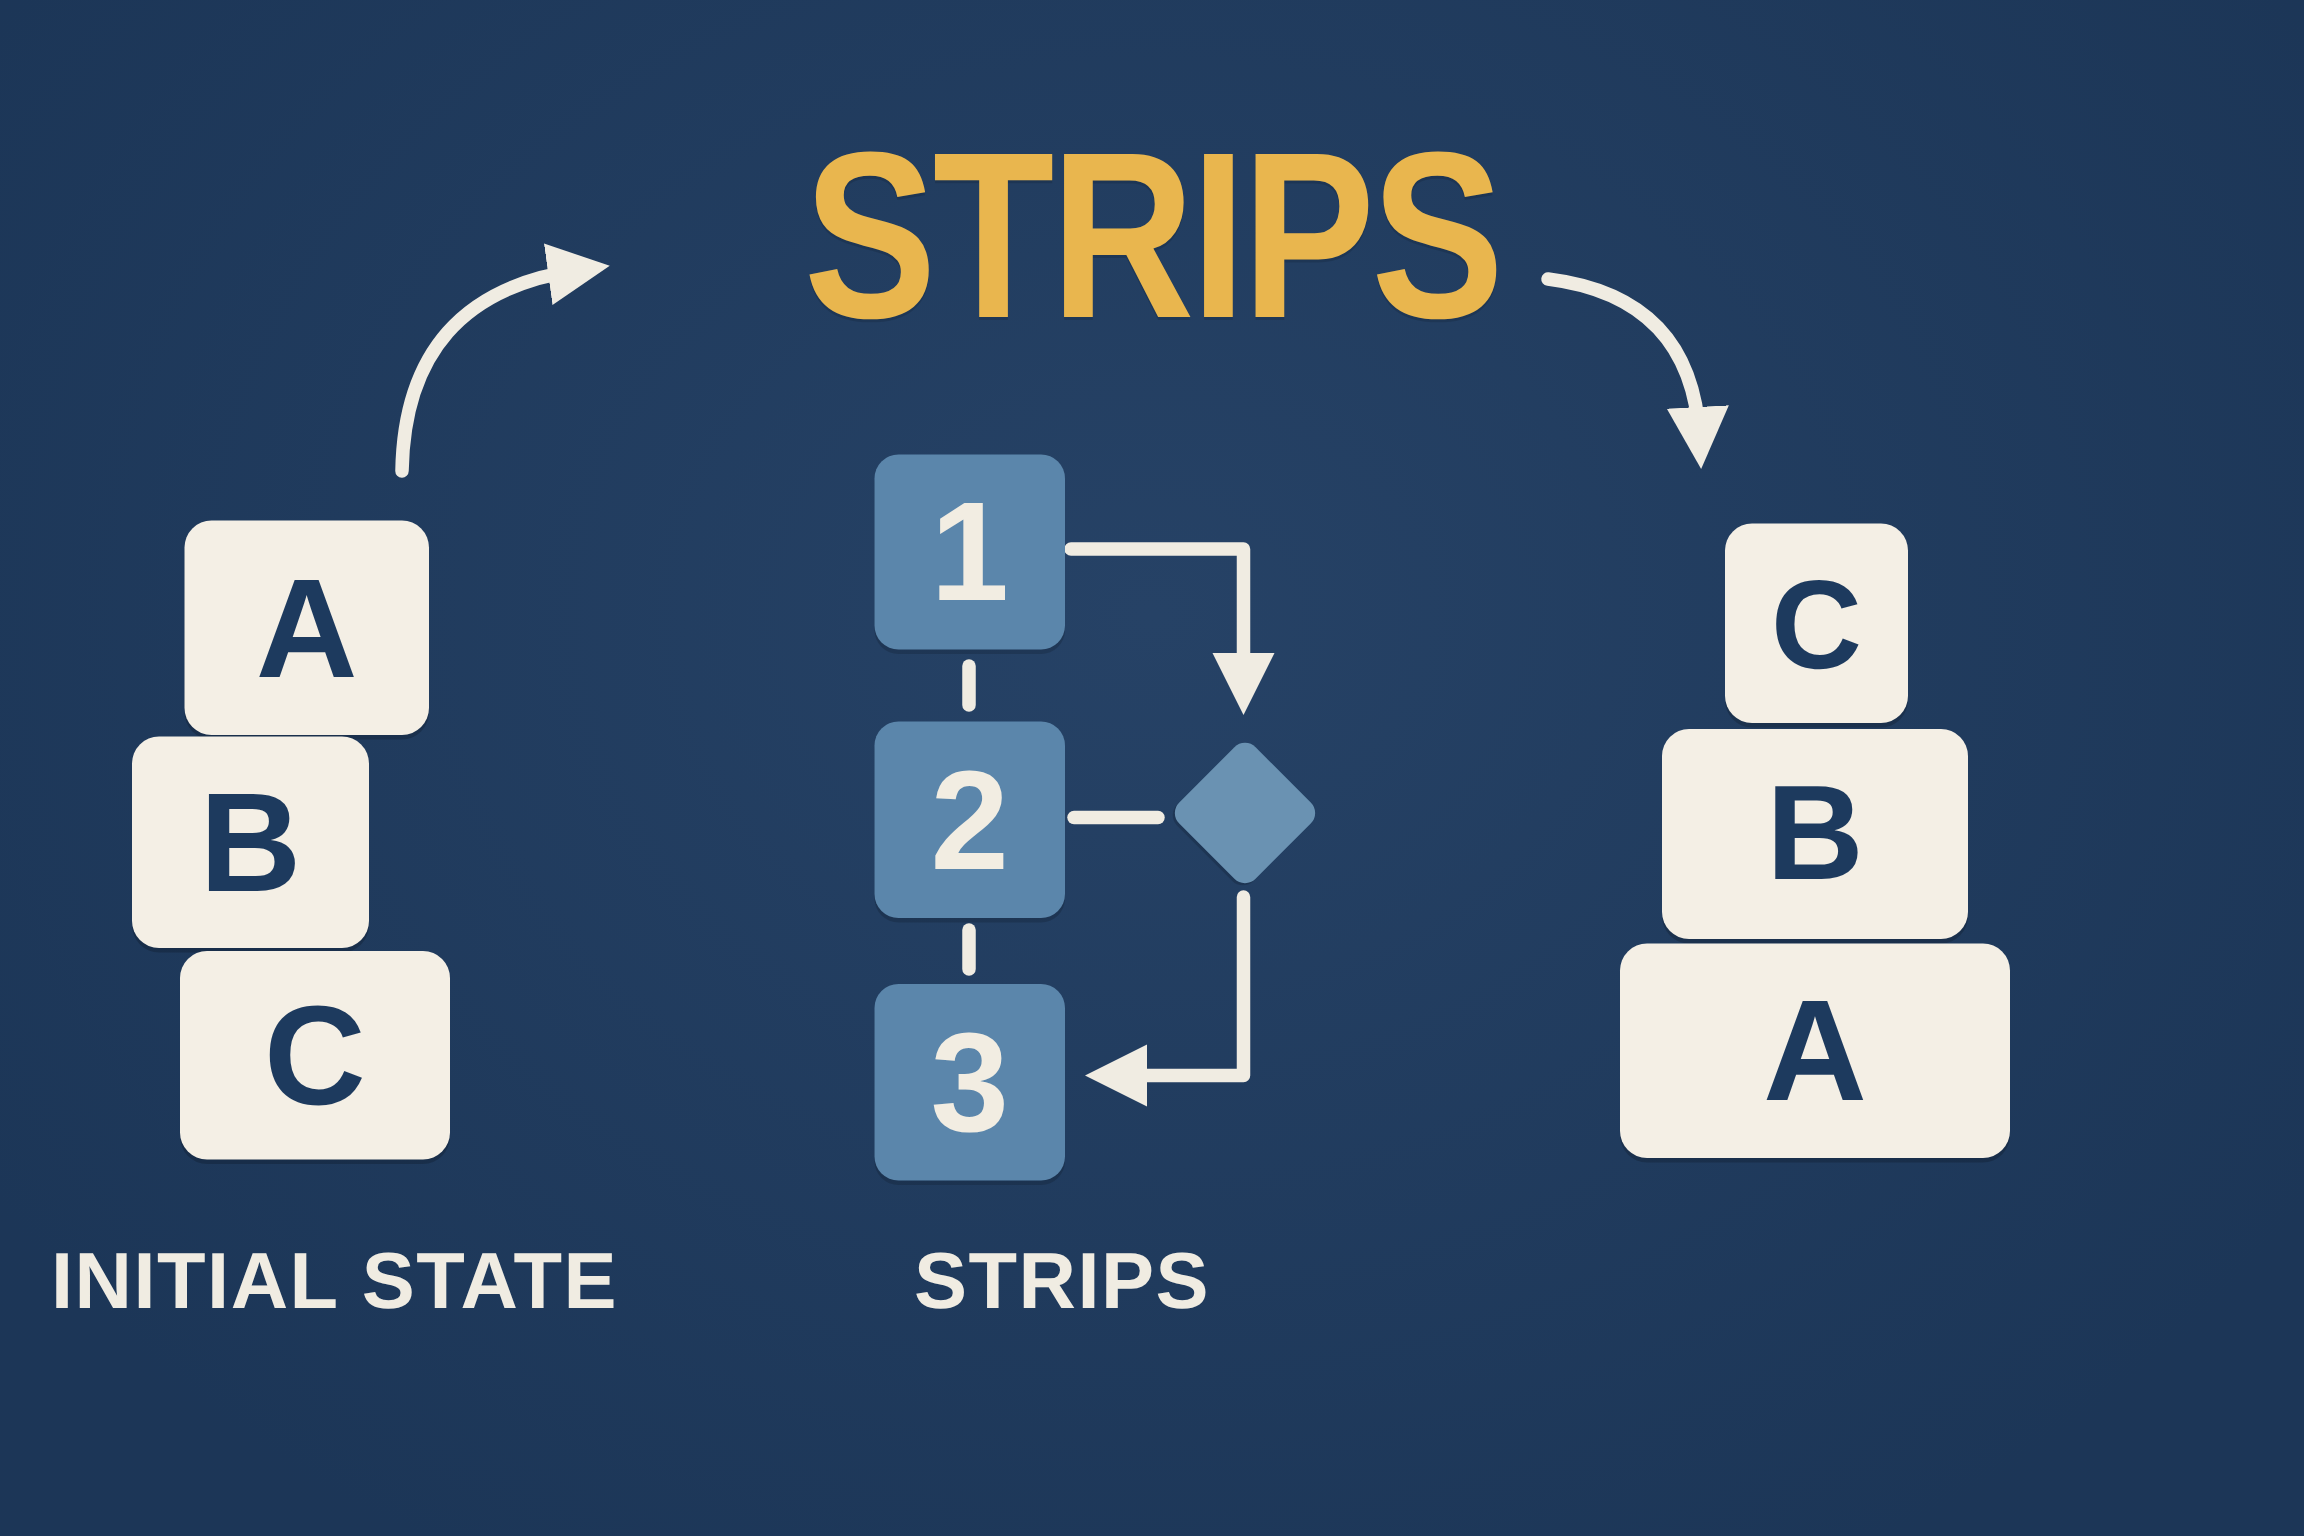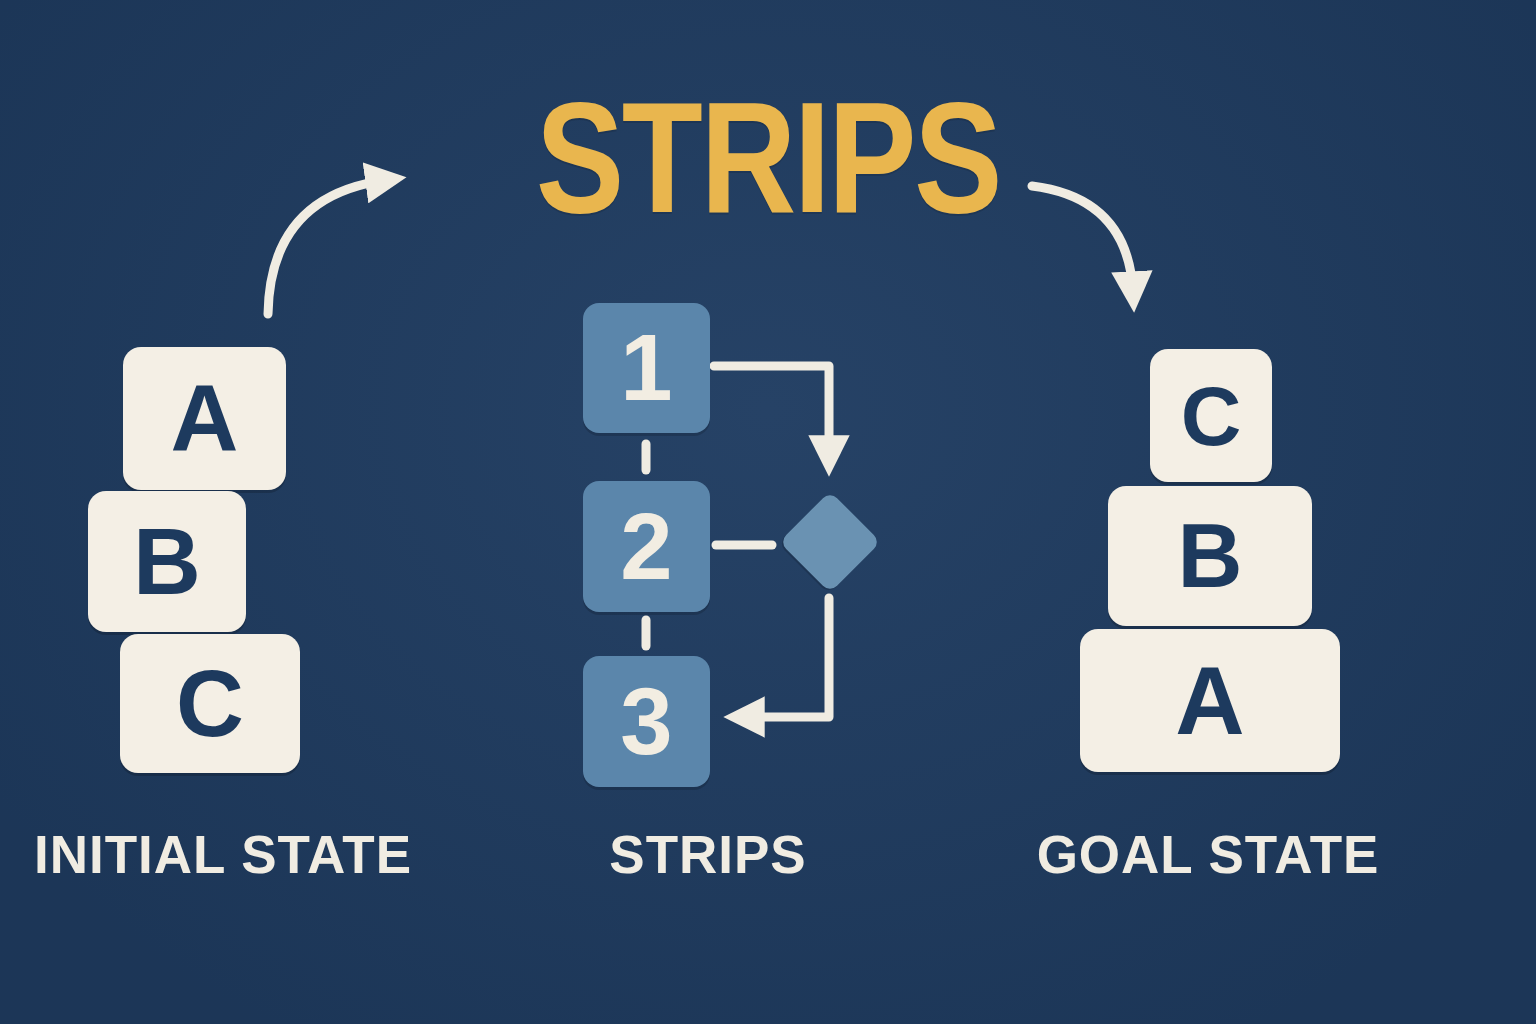--- a/index.html
+++ b/index.html
@@ -184,15 +184,14 @@
     <div class="block b-gb">
       <span>B</span>
     </div>
     <div class="block b-ga">
       <span>A</span>
     </div>
   </div>
 
   <div class="state-label l-init">INITIAL STATE</div>
   <div class="state-label l-plan">STRIPS</div>
-  <div class="state-label l-goal">GOAL STATE</div>
 
 </div>
 
 </body></html>

